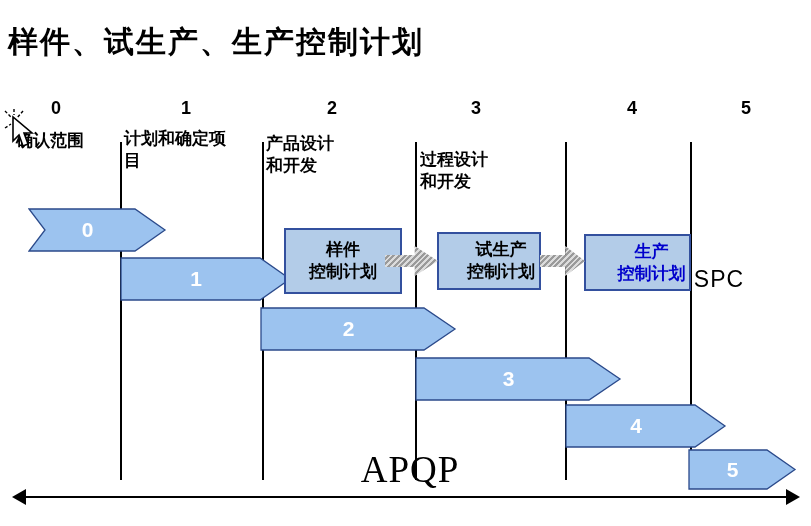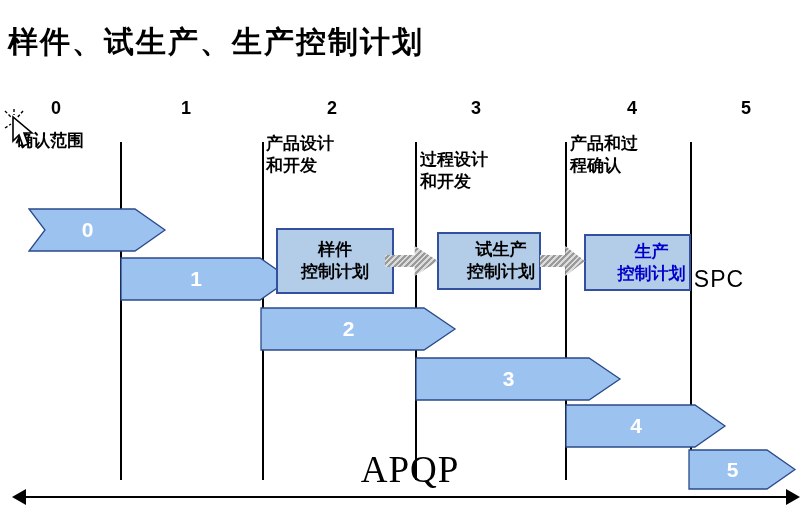--- a/index.html
+++ b/index.html
@@ -70,23 +70,23 @@
   <div class="title">样件、试生产、生产控制计划</div>
 
   <div class="pnum" style="left:42px">0</div>
   <div class="pnum" style="left:172px">1</div>
   <div class="pnum" style="left:318px">2</div>
   <div class="pnum" style="left:462px">3</div>
   <div class="pnum" style="left:618px">4</div>
   <div class="pnum" style="left:732px">5</div>
 
   <div class="plabel" style="left:16px;top:130px;width:82px;">确认范围</div>
+  <div class="plabel" style="left:124px;top:128px;width:106px;">计划和确定项目</div>
   <div class="plabel" style="left:266px;top:133px;width:72px;">产品设计和开发</div>
   <div class="plabel" style="left:420px;top:133px;width:72px;margin-top:16px;">过程设计和开发</div>
-  <div class="plabel" style="left:570px;top:133px;width:72px;">产品和过程确认</div>
 
   <svg class="cursor-icon" width="36" height="44" viewBox="0 0 36 44">
     <g stroke="#000" stroke-width="1.4" stroke-dasharray="3,2">
       <line x1="3" y1="3" x2="10" y2="10"></line>
       <line x1="21" y1="3" x2="15" y2="10"></line>
       <line x1="3" y1="20" x2="9" y2="16"></line>
       <line x1="12" y1="1" x2="12" y2="7"></line>
     </g>
     <path d="M11 9 L11 33 L17 27 L21 38 L26 36 L22 25 L30 25 Z" fill="#fff" stroke="#000" stroke-width="1.6"></path>
   </svg>
@@ -127,21 +127,21 @@
       </svg>
     <span class="num">4</span>
   </div>
   <div class="tarrow" style="left:688px;top:449px;width:109px;height:41px;">
     <svg width="109" height="41">
         <polygon points="1,1 79,1 107,20.5 79,40 1,40"></polygon>
       </svg>
     <span class="num">5</span>
   </div>
 
-  <div class="cpbox" style="left:276px;top:228px;width:118px;height:66px;">样件
+  <div class="cpbox" style="left:284px;top:228px;width:118px;height:66px;">样件
 控制计划</div>
   <div class="cpbox" style="left:437px;top:232px;width:104px;height:58px;padding-left:24px;">试生产
 控制计划</div>
   <div class="cpbox blue-text" style="left:584px;top:234px;width:107px;height:57px;padding-left:28px;">生产
 控制计划</div>
 
   <div class="conn" style="left:385px;top:246px;width:53px;height:30px;"></div>
   <div class="conn" style="left:540px;top:246px;width:45px;height:30px;"></div>
 
   <div class="spc">SPC</div>

